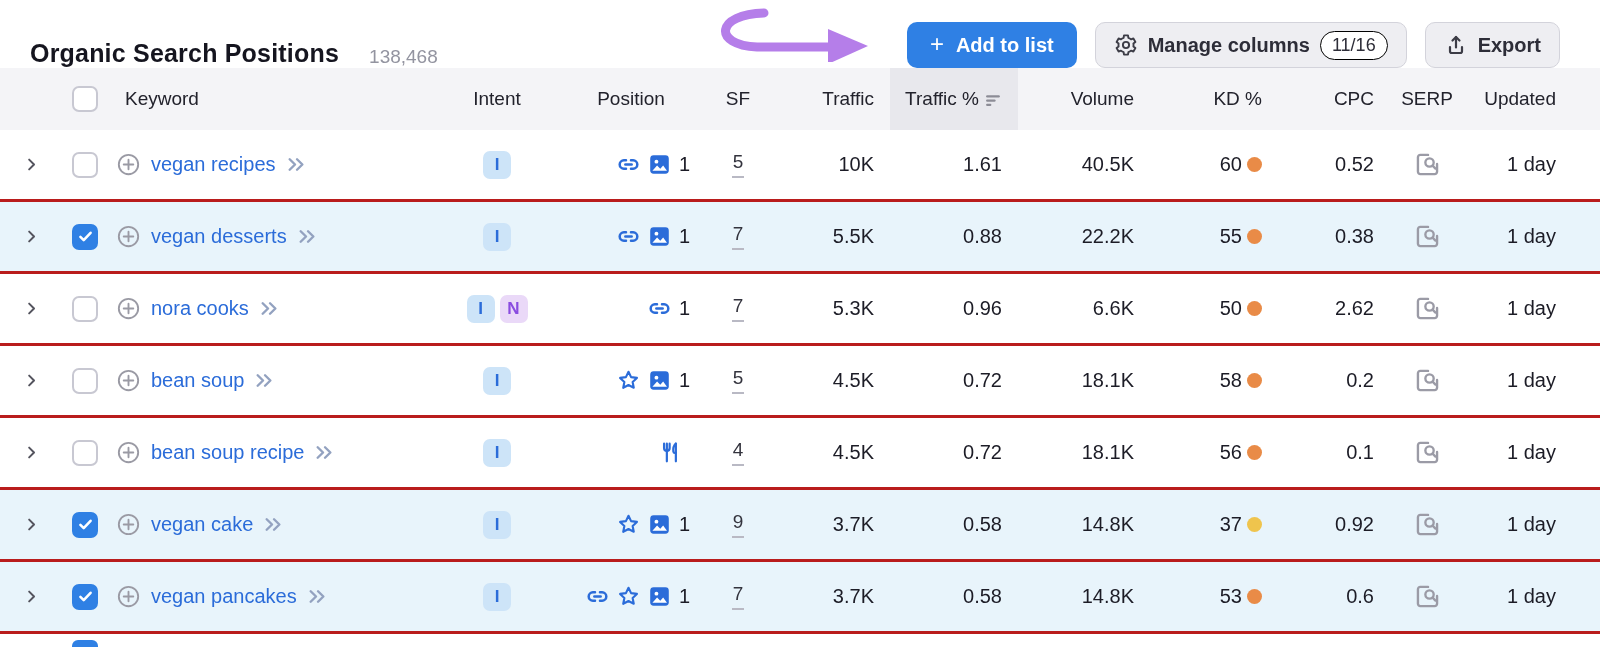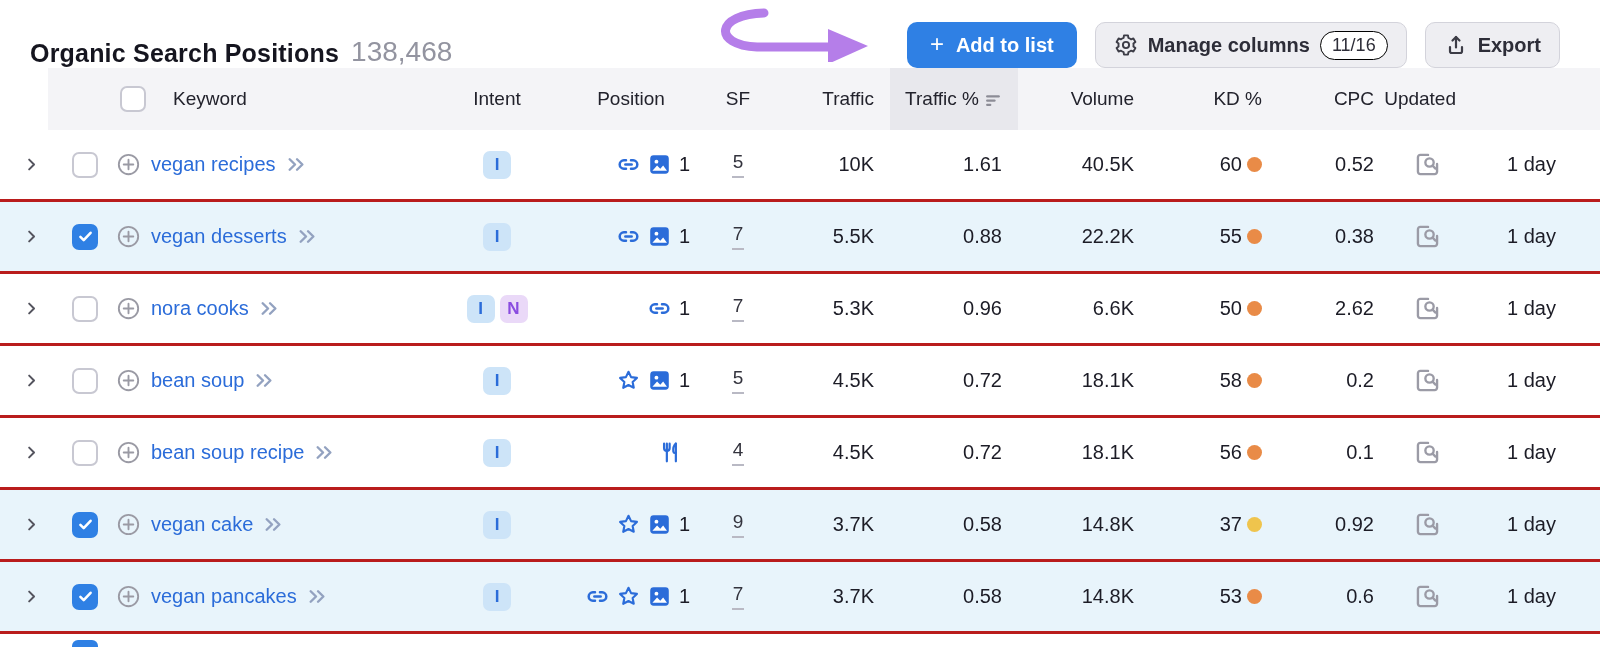--- a/index.html
+++ b/index.html
@@ -7,37 +7,37 @@
     font-family:"Liberation Sans","DejaVu Sans",sans-serif; color:#1c1c26; }
 
   :root{
     --cols: 38px 46px 1fr 118px 150px 64px 120px 128px 132px 128px 112px 74px 100px;
   }
 
   
   .topbar { position:relative; height:68px; display:flex; align-items:flex-end;
     padding:0 40px 0 30px; background:#fff; }
   .page-title { font-size:25px; font-weight:700; color:#15151f; letter-spacing:.2px; }
-  .page-count { font-size:28px; color:#9394a0; margin-left:12px; }
+  .page-count { font-size:19px; color:#9394a0; margin-left:30px; }
   .topbar-actions { margin-left:auto; display:flex; align-items:center; gap:18px; }
 
   .btn { display:flex; align-items:center; gap:10px; height:46px; border-radius:10px;
     font-size:20px; cursor:pointer; border:1px solid transparent; white-space:nowrap; }
   .btn-primary { background:var(--accent-blue,#2f80e4); color:#fff; padding:0 22px; font-weight:700; }
   .btn-primary .plus { font-size:24px; font-weight:400; margin-right:2px; position:relative; top:-1px;}
   .btn-gray { background:#eeeef2; border-color:#d3d3db; color:#2d2d38; padding:0 18px; font-weight:700; }
   .btn-gray svg { width:24px; height:24px; color:#3c3c46; }
   .pill { background:#fff; border:1px solid #000000; border-radius:999px; padding:3px 11px;
     font-size:18px; font-weight:400; color:#2d2d38; }
 
   .arrow-annot { position:absolute; left:700px; top:0; width:186px; height:62px; pointer-events:none; }
 
   
   .thead { display:grid; grid-template-columns:var(--cols); align-items:stretch;
-    height:62px; background:#f4f4f7; padding:0 36px 0 24px; font-size:19px; color:#22222c;margin-left:48px; }
+    height:62px; background:#f4f4f7; padding:0 36px 0 24px; font-size:19px; color:#22222c; }
   .th { display:flex; align-items:center; }
   .th-keyword { padding-left:17px; }
   .th-center { justify-content:center; }
   .th-right { justify-content:flex-end; padding-right:16px; }
   .th-sorted { background:#e8e8ed; gap:6px; }
   .sort-ic { width:17px; height:17px; color:#8c8c96; margin-top:2px; }
 
   
   .row { display:grid; grid-template-columns:var(--cols); align-items:center;
     height:72px; padding:0 36px 0 24px; background:#fff; border-bottom:3px solid #b91c1c;
@@ -144,20 +144,21 @@
     <span>Traffic %</span>
     <svg class="sort-ic" viewBox="0 0 16 16" fill="currentColor">
       <rect x="1" y="3" width="13" height="2.2" rx="1.1"></rect>
         <rect x="1" y="7" width="9" height="2.2" rx="1.1"></rect>
         <rect x="1" y="11" width="5" height="2.2" rx="1.1"></rect>
     </svg>
   </div>
   <div class="th th-right">Volume</div>
   <div class="th th-right">KD %</div>
   <div class="th th-right">CPC</div>
+  <div class="th th-center">SERP</div>
   <div class="th th-right" style="padding-right:8px">Updated</div>
 </div>
 
 <div id="table-body">
     <div class="row">
     <div class="cell">
       <span class="exp">
         <svg viewBox="0 0 16 16" fill="none" stroke="currentColor" stroke-width="2.1" stroke-linecap="round" stroke-linejoin="round">
             <path d="M5.5 2.8 10.7 8l-5.2 5.2"></path>
           </svg>

